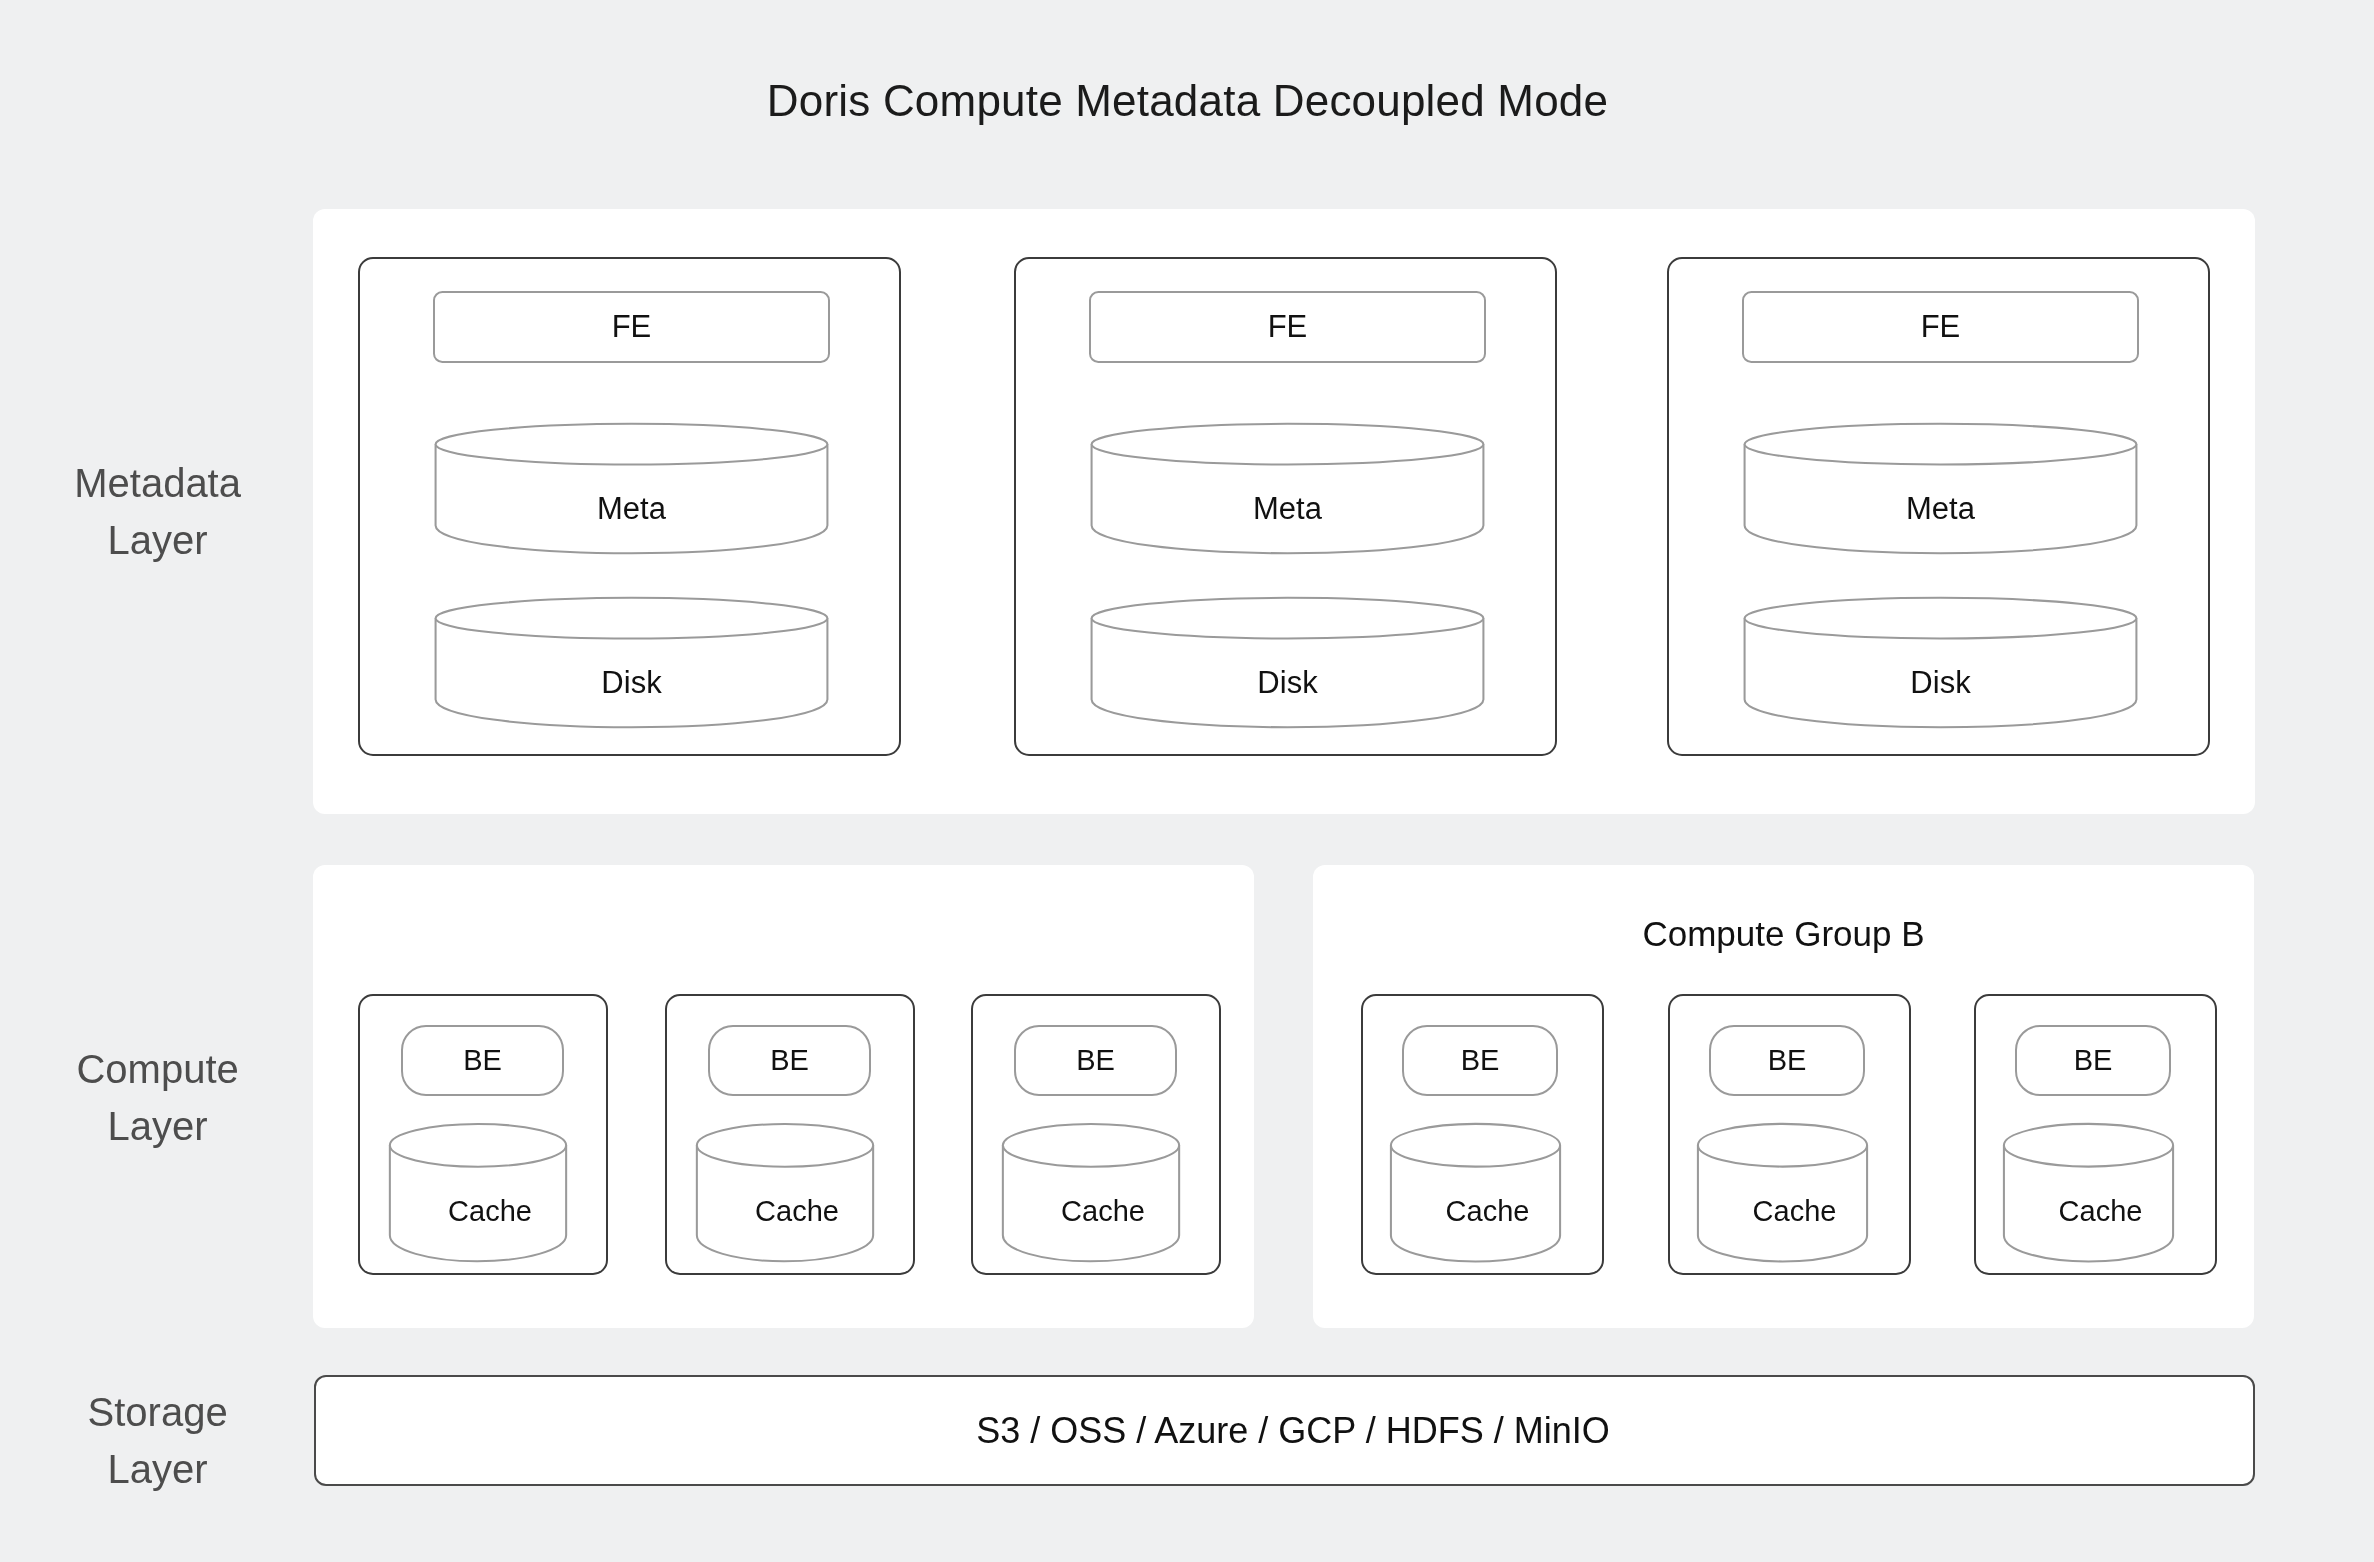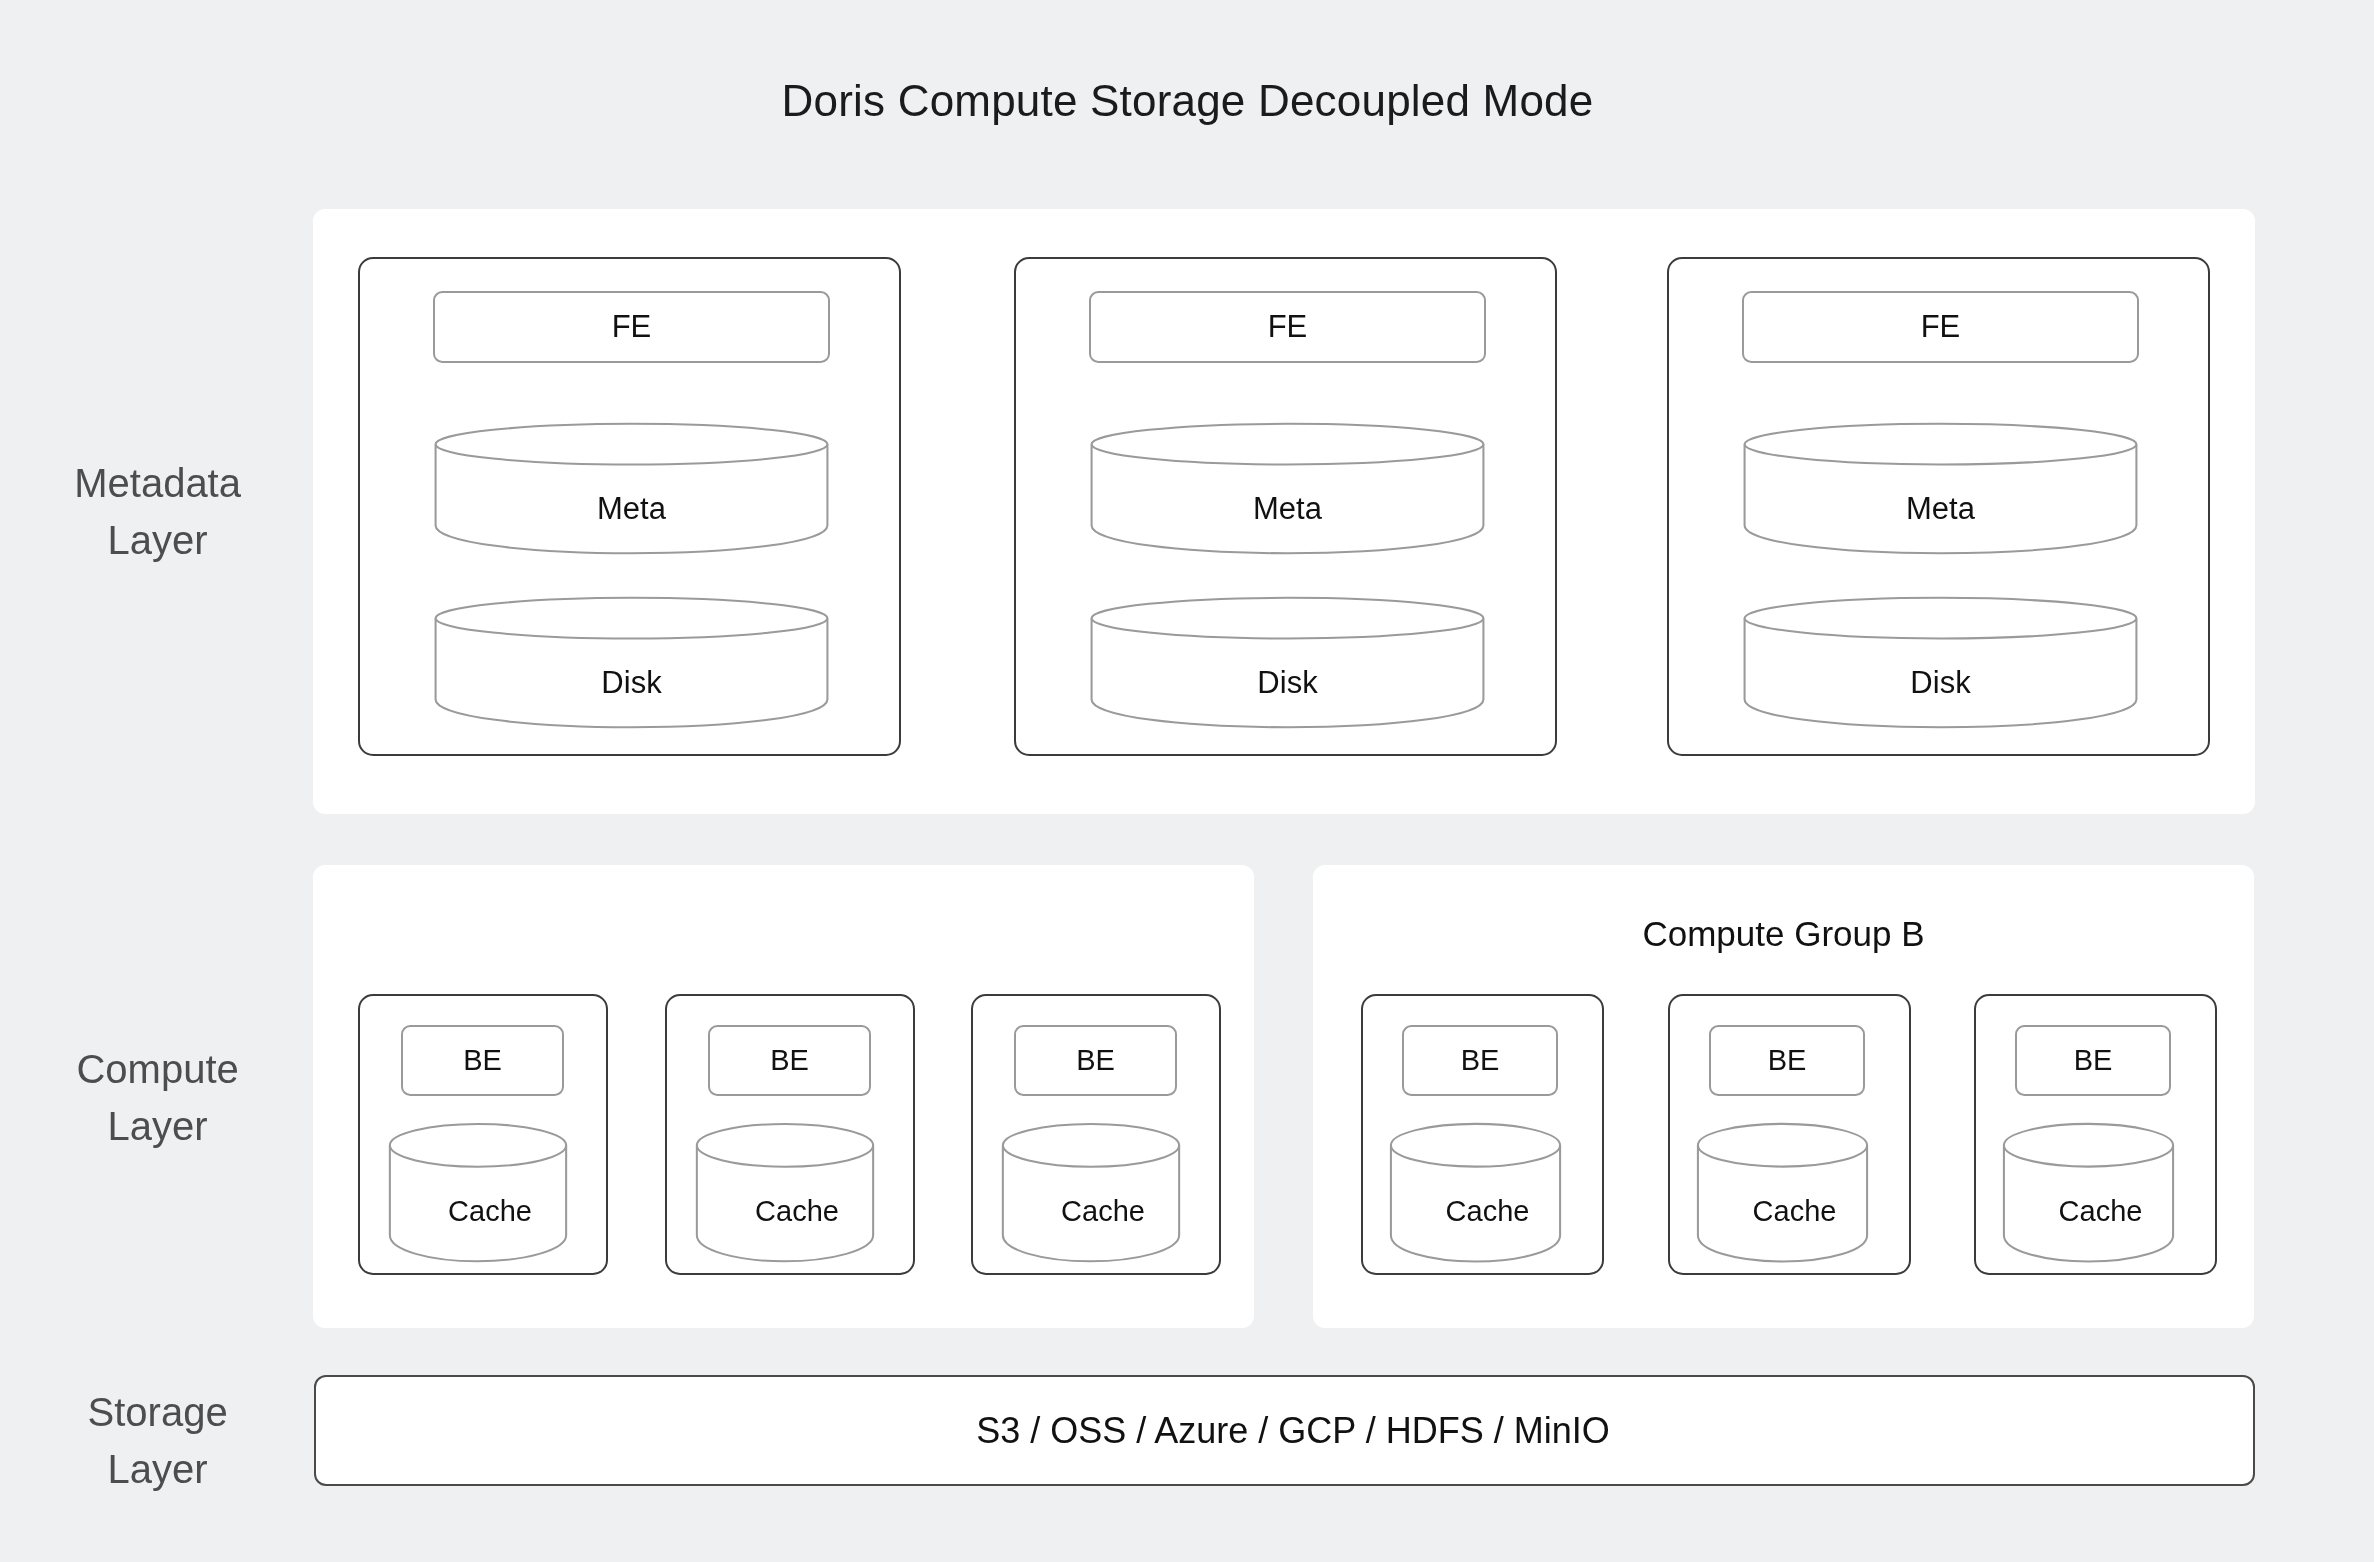--- a/index.html
+++ b/index.html
@@ -104,20 +104,21 @@
     left: 73px;
     top: 32px;
     width: 397px;
     height: 72px;
     font-size: 31px;
   }
   .be-box {
     top: 29px;
     height: 71px;
     font-size: 29px;
+    border-radius: 25px;
   }
   .group-a .be-box { left: 41px; width: 163px; }
   .group-b .be-box { left: 39px; width: 156px; }
 
   
   .cyl {
     position: absolute;
   }
   .cyl svg { display: block; overflow: visible; }
   .cyl .cyl-label {
@@ -155,21 +156,21 @@
     align-items: center;
     justify-content: center;
     font-size: 36px;
     color: #111111;
     padding-left: 17px;
   }
 </style>
 </head>
 <body>
 
-<div class="title">Doris Compute Storage Decoupled Mode</div>
+<div class="title">Doris Compute Metadata Decoupled Mode</div>
 
 <div class="layer-label" id="label-metadata">
   <span>Metadata</span>
   <span class="l2">Layer</span>
 </div>
 <div class="layer-label" id="label-compute">
   <span>Compute</span>
   <span class="l2">Layer</span>
 </div>
 <div class="layer-label" id="label-storage">

